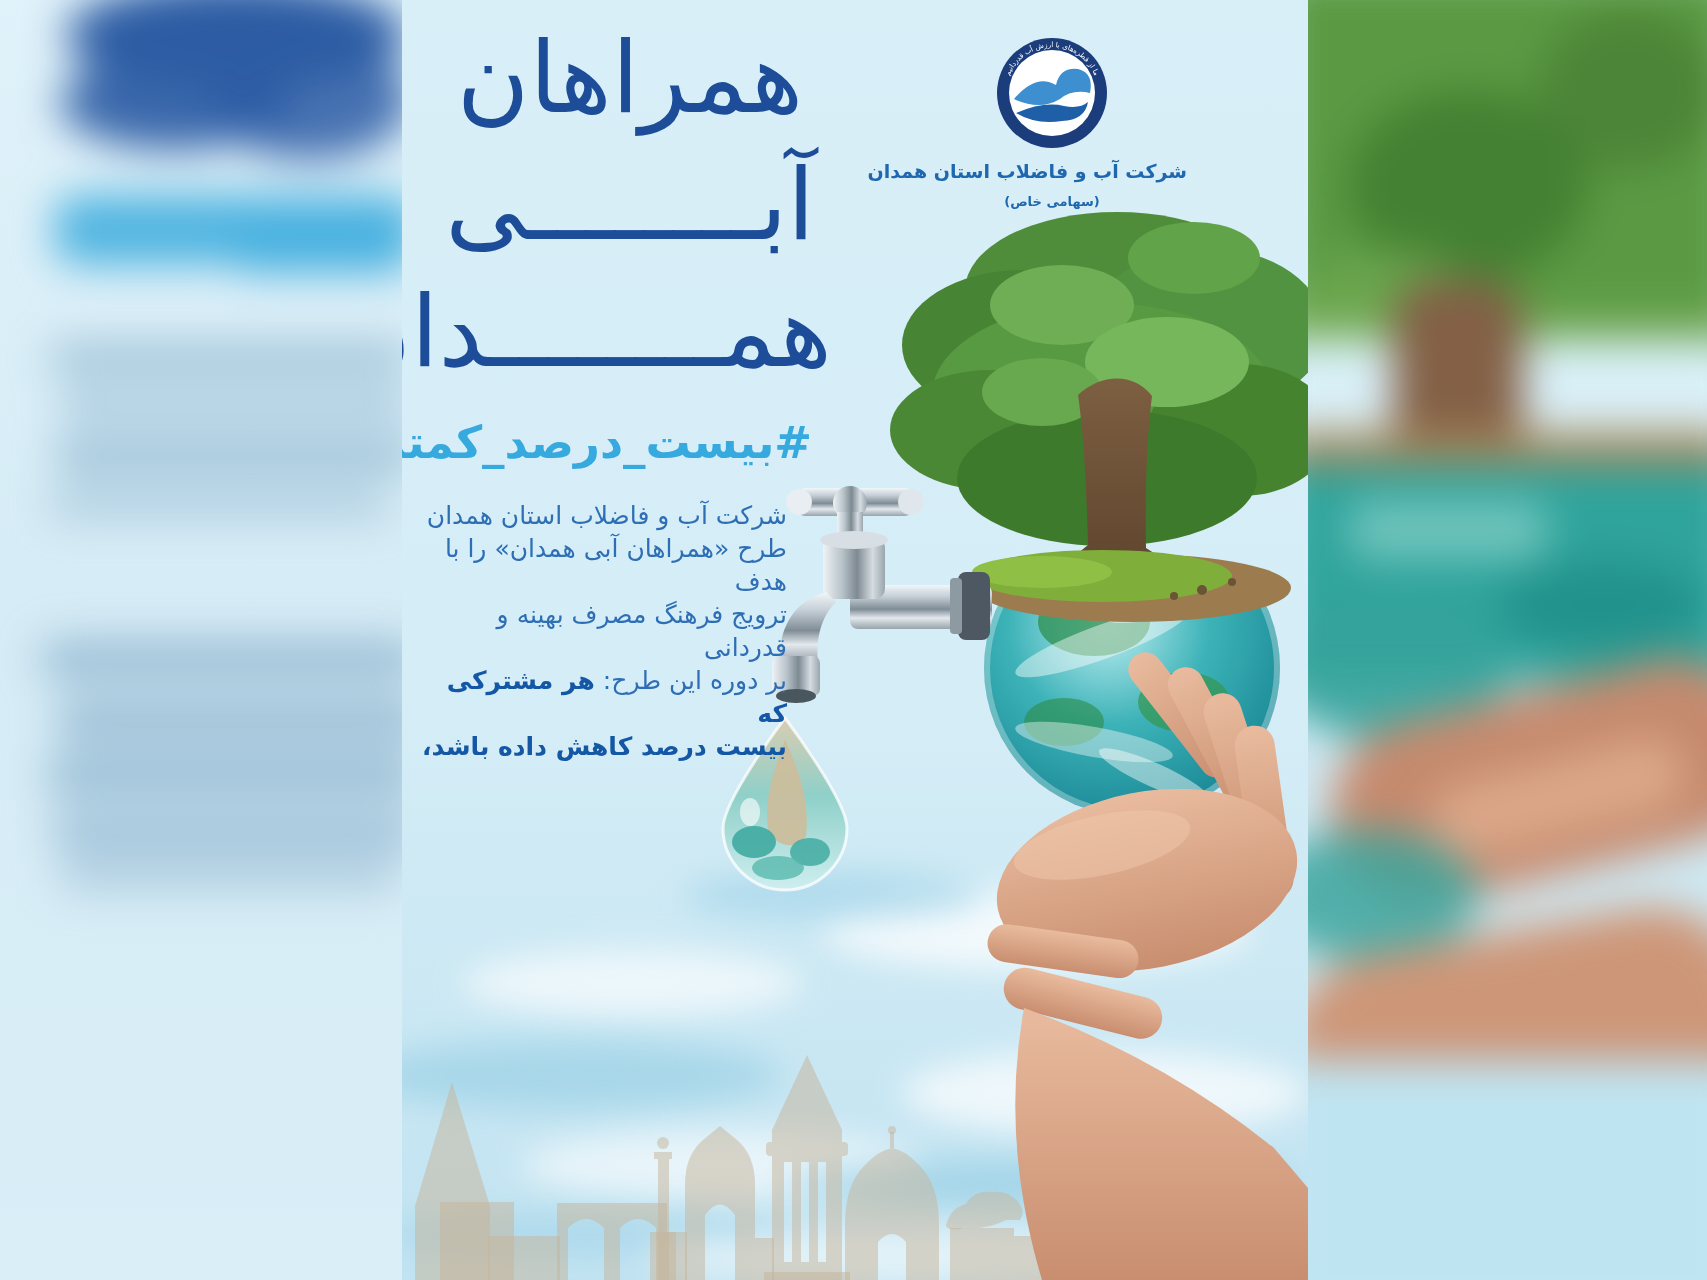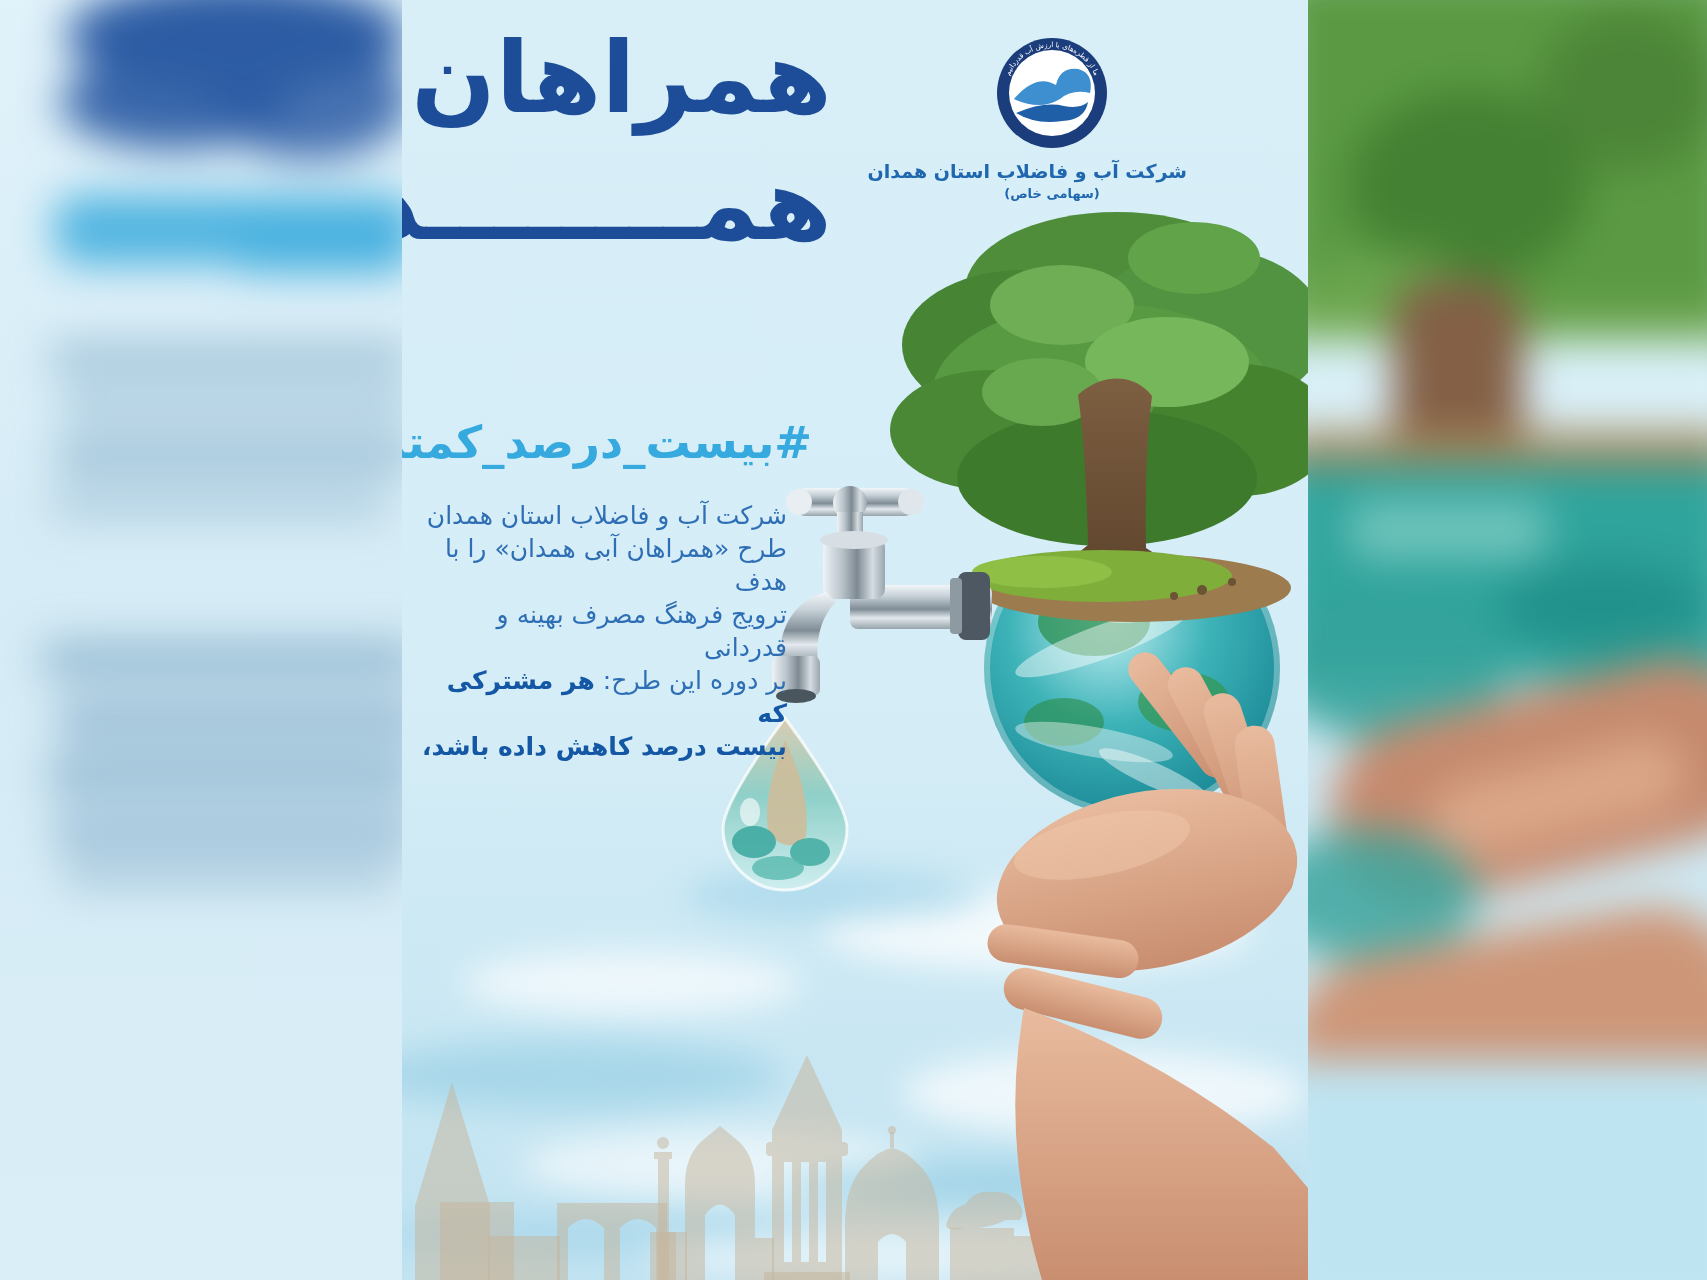--- a/index.html
+++ b/index.html
@@ -14,30 +14,30 @@
   .band{position:absolute;border-radius:22px;}
   
   .poster{position:absolute;left:402px;top:0;width:906px;height:1280px;overflow:hidden;
     background:linear-gradient(180deg,#d8eff8 0%,#d5edf7 55%,#cde9f4 72%,#c2e3f1 100%);
     direction:rtl;}
   .sky{position:absolute;left:0;top:830px;width:906px;height:450px;overflow:hidden;}
   .cloud{position:absolute;border-radius:50%;filter:blur(16px);}
   .skyline{position:absolute;left:0;bottom:0;}
   .art{position:absolute;left:0;top:0;}
   
-  .title{position:absolute;right:476px;top:14px;width:404px;text-align:right;
-    color:#1d4c98;font-weight:bold;font-size:99px;line-height:127px;white-space:nowrap;}
+  .title{position:absolute;right:476px;top:14px;width:404px;text-align:center;
+    color:#1d4c98;font-weight:normal;font-size:99px;line-height:127px;white-space:nowrap;}
   .hashtag{position:absolute;right:496px;top:416px;width:390px;text-align:left;
     color:#36a9de;font-weight:bold;font-size:45px;white-space:nowrap;}
   .bodytext{position:absolute;right:521px;top:499px;width:372px;text-align:right;
     color:#2e6eb5;font-size:25px;line-height:33px;font-weight:500;}
   .bodytext .b{color:#1457a4;font-weight:bold;}
   .logo{position:absolute;right:121px;top:36px;width:270px;text-align:center;}
   .logo .name{color:#1f67ae;font-weight:bold;font-size:19px;margin-top:6px;white-space:nowrap;}
-  .logo .type{color:#1f67ae;font-weight:bold;font-size:13px;margin-top:4px;text-align:center;}
+  .logo .type{color:#1f67ae;font-weight:bold;font-size:13px;margin-top:12px;text-align:center;}
 </style>
 </head>
 <body>
 
 <div class="canvas">
 
   <div class="strip strip-left">
     <div class="blurwrap">
       <div class="blob" style="left:96px;top:10px;width:340px;height:110px;background:#2d5ca4;"></div>
       <div class="blob" style="left:90px;top:85px;width:230px;height:95px;background:#2d5ca4;opacity:.92;"></div>
@@ -242,20 +242,21 @@
         <path d="M383,740 C370,775 362,800 366,830 C375,848 395,850 404,836 C408,800 396,768 383,740 Z" fill="#cdbd9a" opacity=".9"></path>
         <ellipse cx="352" cy="842" rx="22" ry="16" fill="#3aa79e" opacity=".85"></ellipse>
         <ellipse cx="408" cy="852" rx="20" ry="14" fill="#3aa79e" opacity=".8"></ellipse>
         <ellipse cx="376" cy="868" rx="26" ry="12" fill="#57b9ae" opacity=".8"></ellipse>
         <ellipse cx="348" cy="812" rx="10" ry="14" fill="#ffffff" opacity=".6"></ellipse>
       </g>
     </svg>
 
     <div class="title">
       <div>همراهان</div>
+      <div>آبــــــــی</div>
       <div>همــــــــدان</div>
     </div>
 
     <div class="hashtag">#بیست_درصد_کمتر</div>
 
     <div class="bodytext">
       <div>شرکت آب و فاضلاب استان همدان</div>
       <div>طرح «همراهان آبی همدان» را با هدف</div>
       <div>ترویج فرهنگ مصرف بهینه و قدردانی</div>
       <div><span>بر دوره این طرح: </span><span class="b">هر مشترکی که</span></div>

